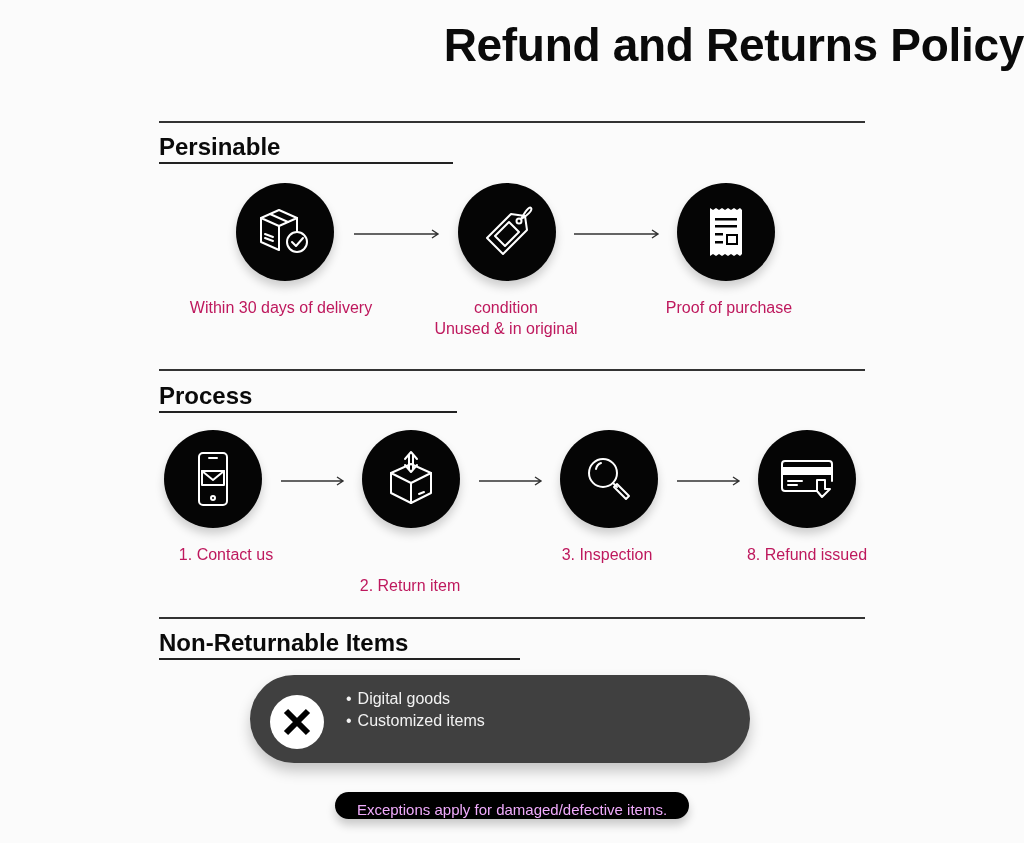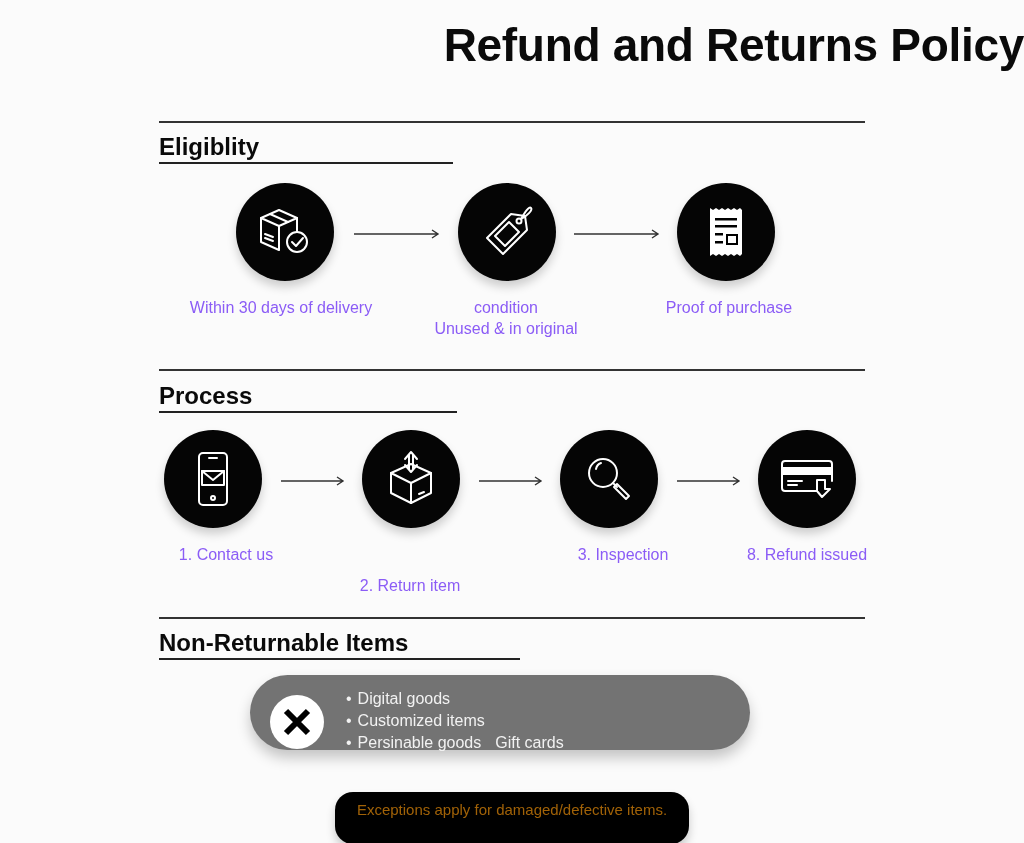--- a/index.html
+++ b/index.html
@@ -22,53 +22,53 @@
     .circle {
       position: absolute; width: 98px; height: 98px; border-radius: 50%;
       background: #050505;
       box-shadow: 0 6px 10px rgba(0,0,0,0.18);
       display: flex; align-items: center; justify-content: center;
     }
     .circle svg { width: 64px; height: 64px; }
     .arrow { position: absolute; height: 10px; }
     .arrow svg { display: block; }
     .label {
-      position: absolute; font-size: 16px; color: #8b5cf6; text-align: center;
+      position: absolute; font-size: 16px; color: #be185d; text-align: center;
       line-height: 21px;
     }
     .pill {
-      position: absolute; left: 250px; top: 675px; width: 500px; height: 75px;
-      background: #737373; border-radius: 47px;
+      position: absolute; left: 250px; top: 675px; width: 500px; height: 88px;
+      background: #404040; border-radius: 47px;
       box-shadow: 0 8px 14px rgba(0,0,0,0.22);
     }
     .x-badge {
       position: absolute; left: 20px; top: 20px; width: 54px; height: 54px;
       border-radius: 50%; background: #fff;
       display: flex; align-items: center; justify-content: center;
     }
     .pill-list {
       position: absolute; left: 96px; top: 13px; color: #f2f2f2;
       font-size: 16px; line-height: 22px; margin: 0; padding: 0; list-style: none;
     }
     .pill-list li::before { content: "\2022"; margin-right: 6px; }
     .pill-list .extra { margin-left: 14px; }
     .note {
-      position: absolute; left: 335px; top: 792px; width: 354px; height: 52px;
-      background: #000; border-radius: 18px; color: #a16207;
+      position: absolute; left: 335px; top: 792px; width: 354px; height: 27px;
+      background: #000; border-radius: 18px; color: #f0abfc;
       font-size: 15px; line-height: 36px; text-align: center;
       box-shadow: 0 6px 10px rgba(0,0,0,0.2);
     }
   </style>
 </head>
 <body>
 
 <div class="title">Refund and Returns Policy</div>
 
 <div class="rule" style="left:159px; top:121px; width:706px;"></div>
-<div class="section-title" style="left:159px; top:133px;">Eligiblity</div>
+<div class="section-title" style="left:159px; top:133px;">Persinable</div>
 <div class="rule thin" style="left:159px; top:162px; width:294px;"></div>
 
 <div class="circle" style="left:236px; top:183px;">
   <svg viewBox="0 0 64 64" fill="none" stroke="#fff" stroke-width="2" stroke-linejoin="round" stroke-linecap="round">
     <path d="M8 18 L26 10 L44 18 L26 26 Z"></path>
     <path d="M8 18 L8 42 L26 50 L26 26"></path>
     <path d="M44 18 L44 32"></path>
     <path d="M17 14 L35 22"></path>
     <path d="M12 34 L20 37 M12 38 L20 41"></path>
     <circle cx="44" cy="42" r="10"></circle>
@@ -162,33 +162,32 @@
   <svg viewBox="0 0 64 64" fill="none" stroke="#fff" stroke-width="2" stroke-linejoin="round" stroke-linecap="round">
     <path d="M42 44 H10 A3 3 0 0 1 7 41 V17 A3 3 0 0 1 10 14 H54 A3 3 0 0 1 57 17 V34"></path>
     <rect x="7" y="21" width="50" height="6" fill="#fff"></rect>
     <path d="M13 34 H27 M13 38 H22"></path>
     <path d="M42 33 V44 L47 50 L55 42 L50 42 V33 Z"></path>
   </svg>
 </div>
 
 <div class="label" style="left:146px; top:544px; width:160px;">1. Contact us</div>
 <div class="label" style="left:330px; top:544px; width:160px;margin-top:31px;">2. Return item</div>
-<div class="label" style="left:543px; top:544px; width:160px;">3. Inspection</div>
+<div class="label" style="left:527px; top:544px; width:160px;">3. Inspection</div>
 <div class="label" style="left:727px; top:544px; width:160px;">8. Refund issued</div>
 
 <div class="rule" style="left:159px; top:617px; width:706px;"></div>
 <div class="section-title" style="left:159px; top:629px;">Non-Returnable Items</div>
 <div class="rule thin" style="left:159px; top:658px; width:361px;"></div>
 
 <div class="pill">
   <div class="x-badge">
     <svg width="34" height="34" viewBox="0 0 34 34">
       <path d="M6 6 L28 28 M28 6 L6 28" stroke="#000" stroke-width="6" stroke-linecap="butt"></path>
     </svg>
   </div>
   <ul class="pill-list">
     <li><span>Digital goods</span></li>
     <li><span>Customized items</span></li>
-    <li><span>Persinable goods</span><span class="extra">Gift cards</span></li>
   </ul>
 </div>
 
 <div class="note">Exceptions apply for damaged/defective items.</div>
 
 </body></html>

